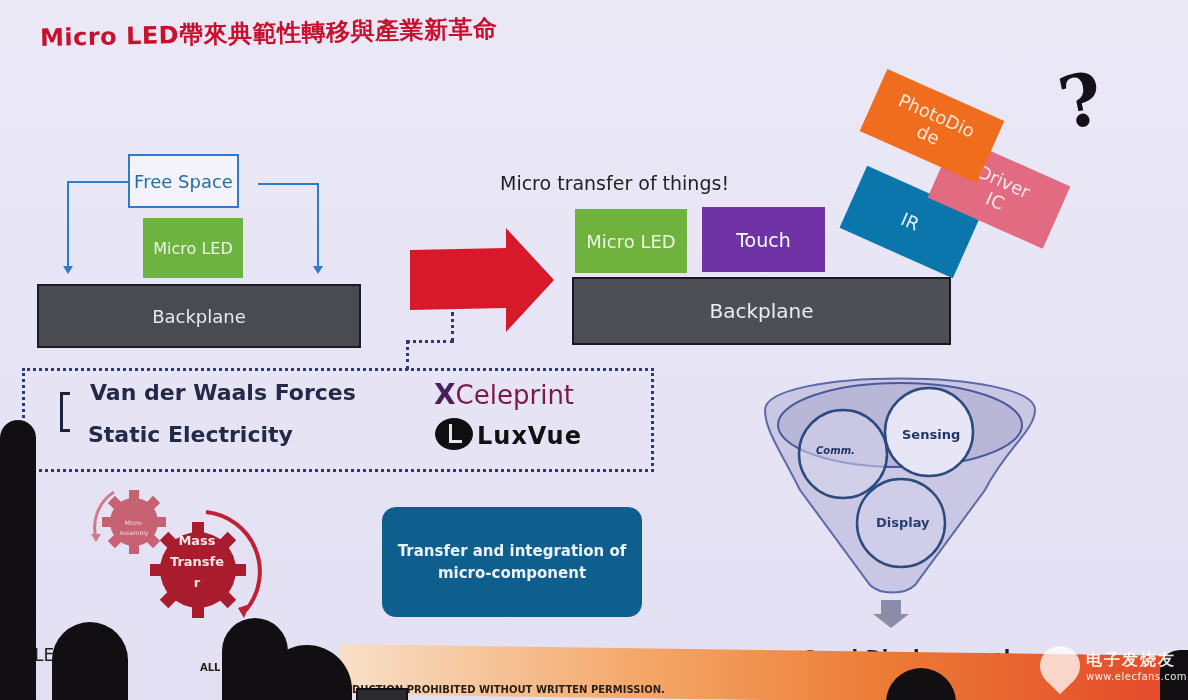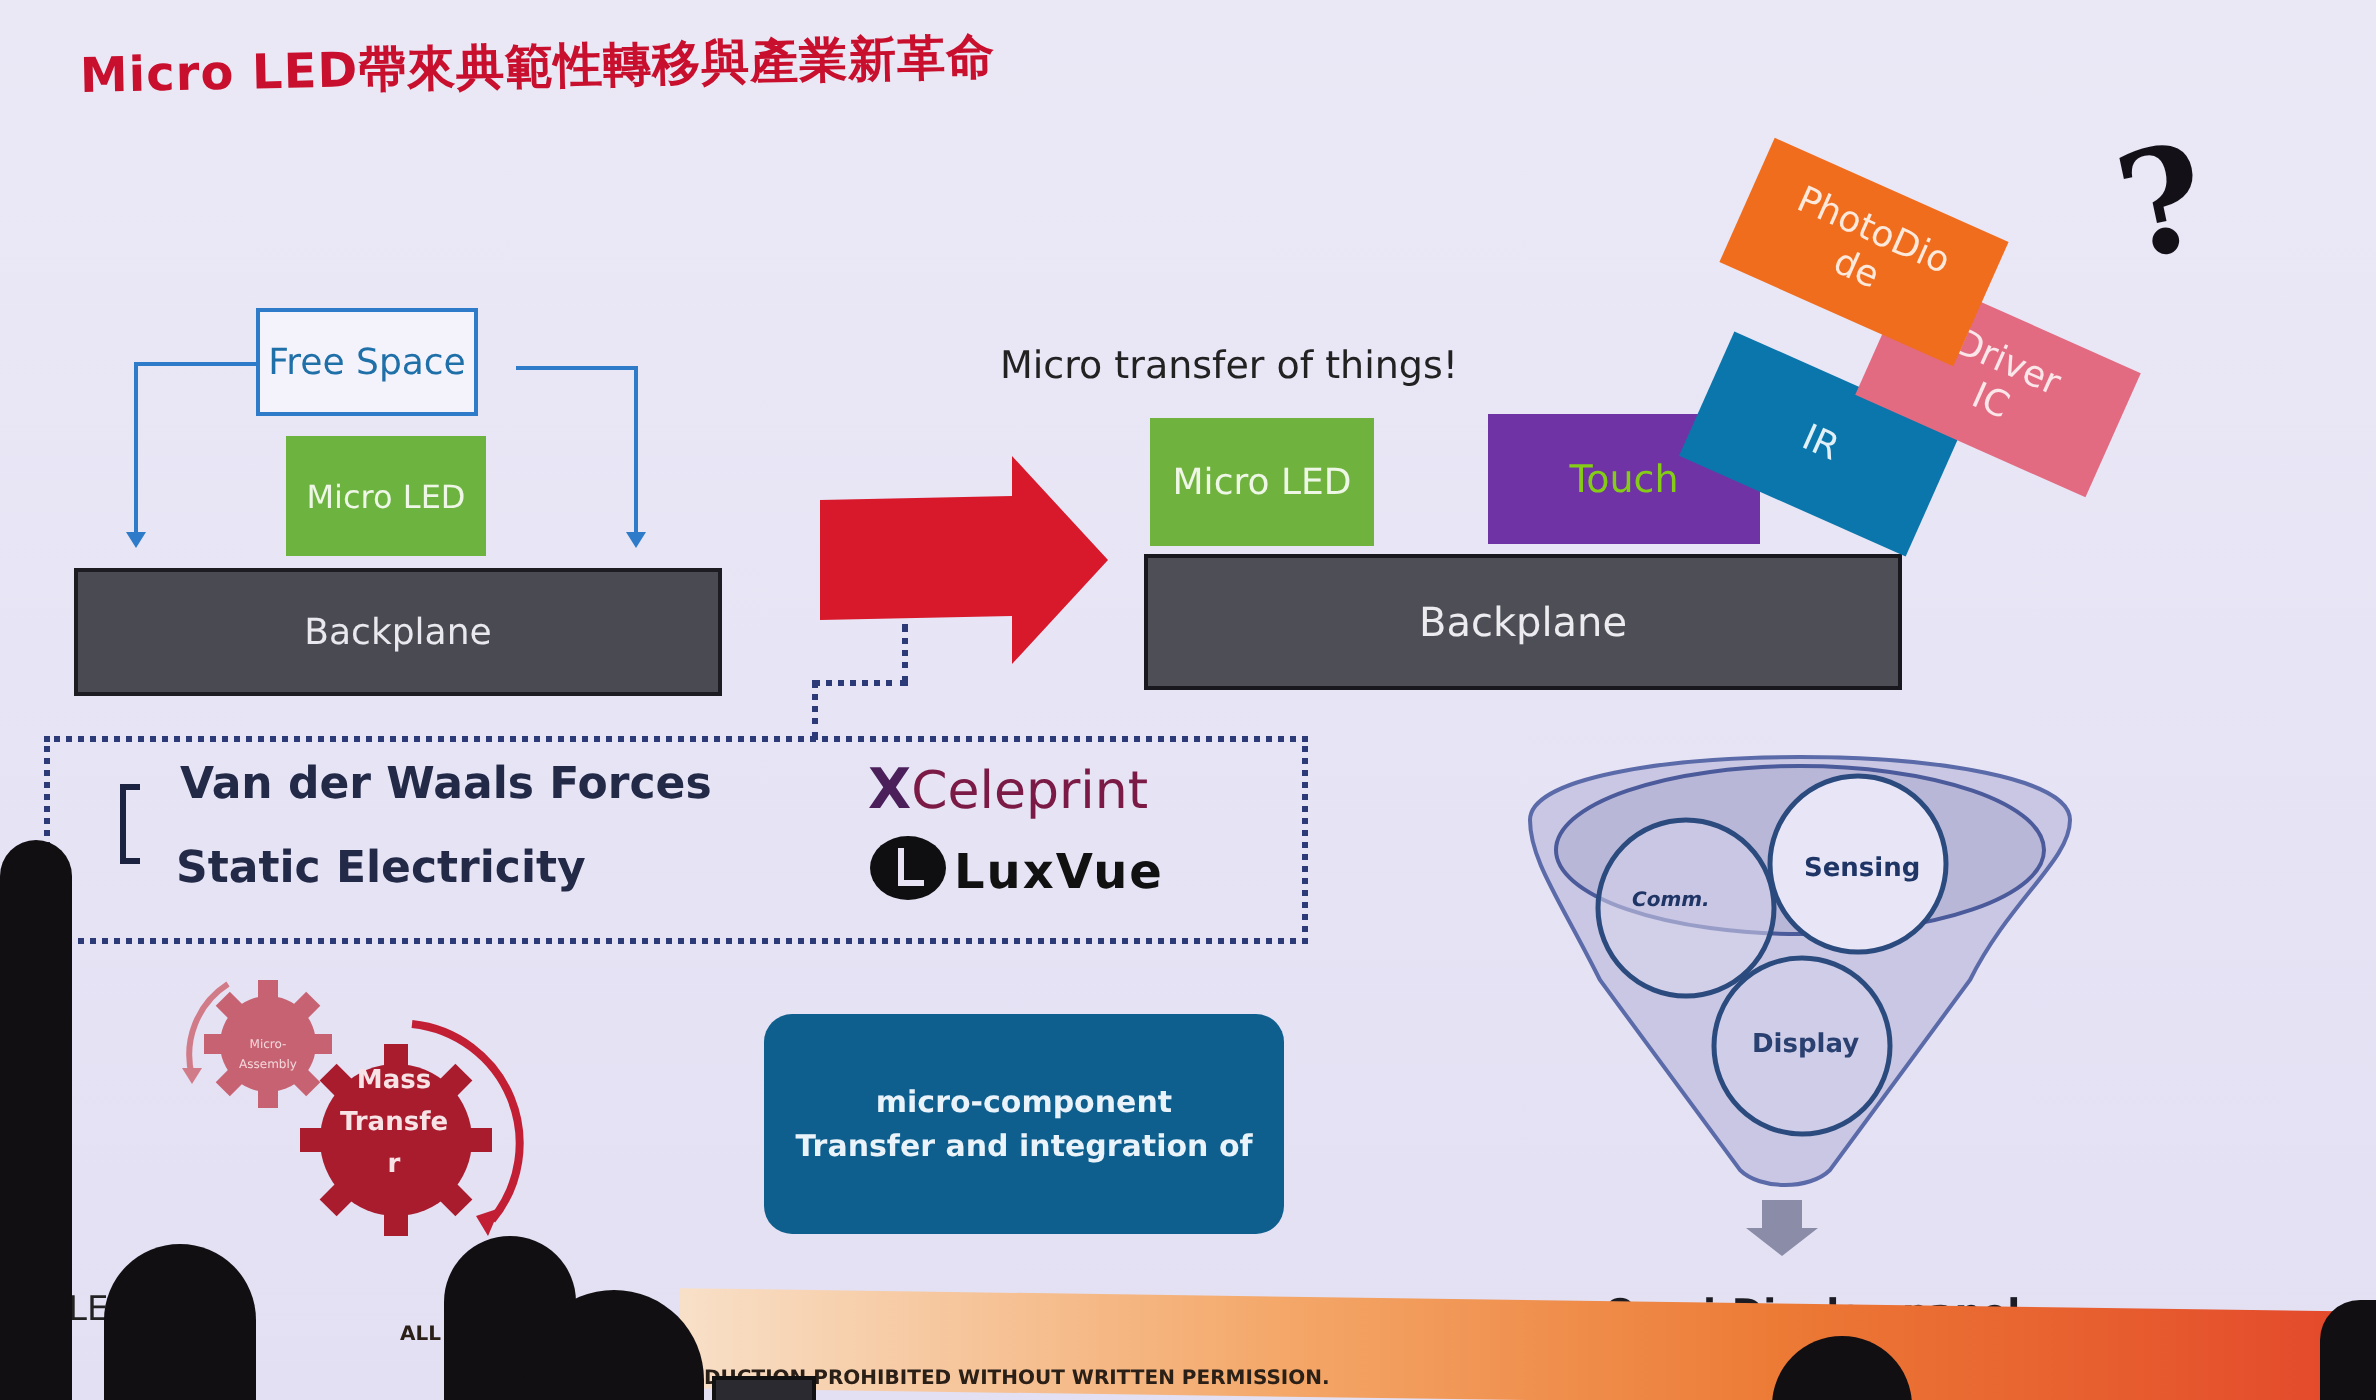--- a/index.html
+++ b/index.html
@@ -44,22 +44,22 @@
 
   
   .micro-transfer-label {
     left: 500px; top: 172px; color: #222; font-size: 19px; white-space: nowrap;
   }
   .micro-led-right {
     left: 575px; top: 209px; width: 112px; height: 64px;
     background: #70b23e; color: #eef6e6; font-size: 18px;
   }
   .touch-box {
-    left: 744px; top: 207px; width: 136px; height: 65px;
-    background: #6f33a6; color: #84cc16; font-size: 19px;
+    left: 702px; top: 207px; width: 123px; height: 65px;
+    background: #6f33a6; color: #ffffff; font-size: 19px;
   }
   .backplane-right {
     left: 572px; top: 277px; width: 379px; height: 68px;
     background: #4e4e56; border: 2px solid #18181e;
     color: #ebebf0; font-size: 20px;
   }
 
   .tilt-box {
     position: absolute; display: flex; align-items: center; justify-content: center;
     text-align: center; font-size: 18px; line-height: 1.15;
@@ -244,22 +244,22 @@
     <div>Assembly</div>
   </div>
   <div class="gear-label gear-big-label">
     <div>Mass</div>
     <div>Transfe</div>
     <div>r</div>
   </div>
 
   <div class="abs box-text transfer-box">
     <div>
+      <div>Transfer and integration of</div>
       <div>micro-component</div>
-      <div>Transfer and integration of</div>
     </div>
   </div>
 
   <svg class="abs funnel" width="290" height="270">
     <path d="M10,40 C10,-2 280,-2 280,40 C280,60 250,80 230,120 L160,215 C150,225 125,225 115,215 L45,120 C25,80 10,60 10,40 Z" fill="#c9c7e3" stroke="#5b6aa8" stroke-width="2"></path>
     <ellipse cx="145" cy="55" rx="122" ry="42" fill="#b9b7d8" stroke="#4b5a9a" stroke-width="2"></ellipse>
     <circle cx="88" cy="84" r="44" fill="#d8d6ee" fill-opacity="0.55" stroke="#2b4a7e" stroke-width="2.5"></circle>
     <circle cx="174" cy="62" r="44" fill="#e8e6f6" stroke="#2b4a7e" stroke-width="2.5"></circle>
     <circle cx="146" cy="153" r="44" fill="#cfcde8" stroke="#2b4a7e" stroke-width="2.5"></circle>
     <rect x="126" y="230" width="20" height="14" fill="#8b8da8"></rect>
@@ -284,14 +284,21 @@
   </div>
 
   <div class="silhouette" style="left:0;top:420px;width:36px;height:280px;border-radius:18px 18px 0 0;"></div>
   <div class="silhouette" style="left:52px;top:622px;width:76px;height:90px;border-radius:40px 40px 0 0;"></div>
   <div class="silhouette" style="left:222px;top:618px;width:66px;height:90px;border-radius:34px 34px 0 0;"></div>
   <div class="silhouette" style="left:262px;top:645px;width:90px;height:70px;border-radius:45px 45px 0 0;"></div>
   <div class="silhouette" style="left:886px;top:668px;width:70px;height:40px;border-radius:35px 35px 0 0;"></div>
   <div class="silhouette" style="left:1160px;top:650px;width:40px;height:60px;border-radius:20px 0 0 0;"></div>
   <div class="abs" style="left:356px;top:688px;width:52px;height:14px;background:#2a2a30;border:2px solid #111;"></div>
 
+  <div class="abs watermark">
+    <div class="wm-drop"></div>
+    <div class="wm-text">
+      <div class="wm-cn">电子发烧友</div>
+      <div class="wm-url">www.elecfans.com</div>
+    </div>
+  </div>
 
 </div>
 
 </body></html>

